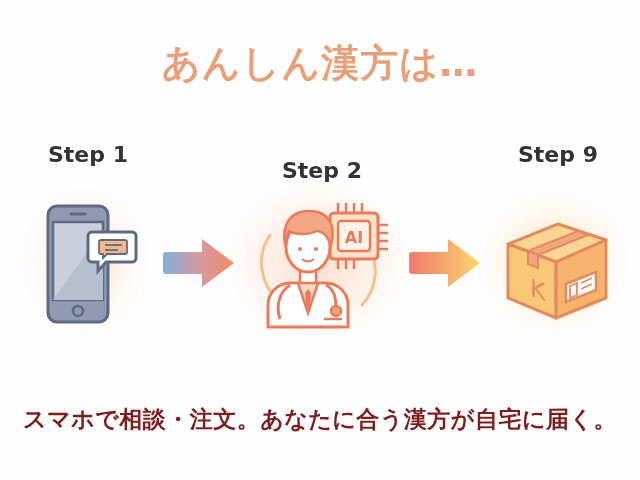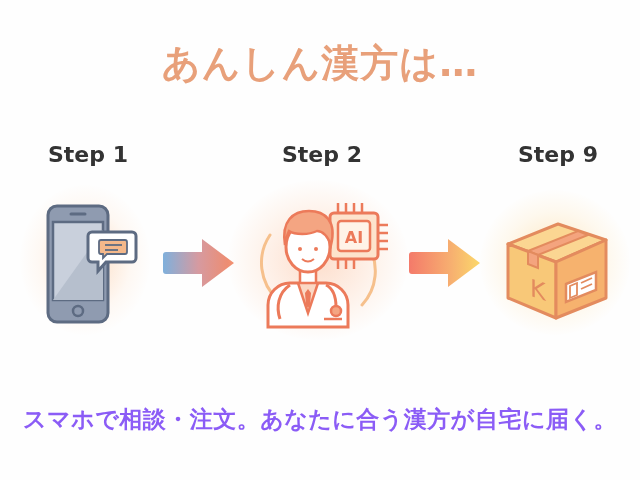--- a/index.html
+++ b/index.html
@@ -5,29 +5,29 @@
   html, body { margin:0; padding:0; }
   body { width:640px; height:480px; background:#fefefe; position:relative; overflow:hidden;
          font-family:"DejaVu Sans", sans-serif; }
   .title { position:absolute; top:38px; left:0; width:640px; text-align:center;
            font-size:38px; font-weight:bold; color:#e8a07a; letter-spacing:1px; }
   .step-label { position:absolute; top:142px; font-size:22px; font-weight:bold; color:#333;
                 width:120px; text-align:center; }
   .icon { position:absolute; }
   .glow { position:absolute; border-radius:50%; }
   .caption { position:absolute; top:404px; left:0; width:640px; text-align:center;
-             font-size:23px; font-weight:bold; color:#8b5cf6; letter-spacing:0.5px; }
+             font-size:23px; font-weight:bold; color:#7f1d1d; letter-spacing:0.5px; }
 </style>
 </head>
 <body>
 
 <div class="title">あんしん漢方は…</div>
 
 <div class="step-label" style="left:28px;">Step 1</div>
-<div class="step-label" style="left:262px;">Step 2</div>
+<div class="step-label" style="left:262px;margin-top:16px;">Step 2</div>
 <div class="step-label" style="left:498px;">Step 9</div>
 
 <div class="glow" style="left:20px;top:185px;width:130px;height:150px;background:radial-gradient(ellipse at center, rgba(250,190,140,0.55) 0%, rgba(255,230,210,0.25) 50%, rgba(255,255,255,0) 72%);"></div>
 <svg class="icon" style="left:40px;top:200px;" width="100" height="130" viewBox="0 0 100 130">
   <rect x="8" y="6" width="60" height="116" rx="9" fill="#8f9bb0" stroke="#5d6b82" stroke-width="3"></rect>
   <rect x="13" y="22" width="50" height="78" fill="#c9d0dc" stroke="#5d6b82" stroke-width="2.5"></rect>
   <polygon points="13,100 63,30 63,100" fill="#b6bfcd"></polygon>
   <line x1="31" y1="14" x2="45" y2="14" stroke="#5d6b82" stroke-width="3" stroke-linecap="round"></line>
   <circle cx="38" cy="111" r="5" fill="#8f9bb0" stroke="#5d6b82" stroke-width="2.5"></circle>
   <path d="M52 32 h40 a4 4 0 0 1 4 4 v22 a4 4 0 0 1 -4 4 h-26 l-8 9 v-9 h-6 a4 4 0 0 1 -4 -4 v-22 a4 4 0 0 1 4 -4z" fill="#fff" stroke="#5d6b82" stroke-width="3"></path>

